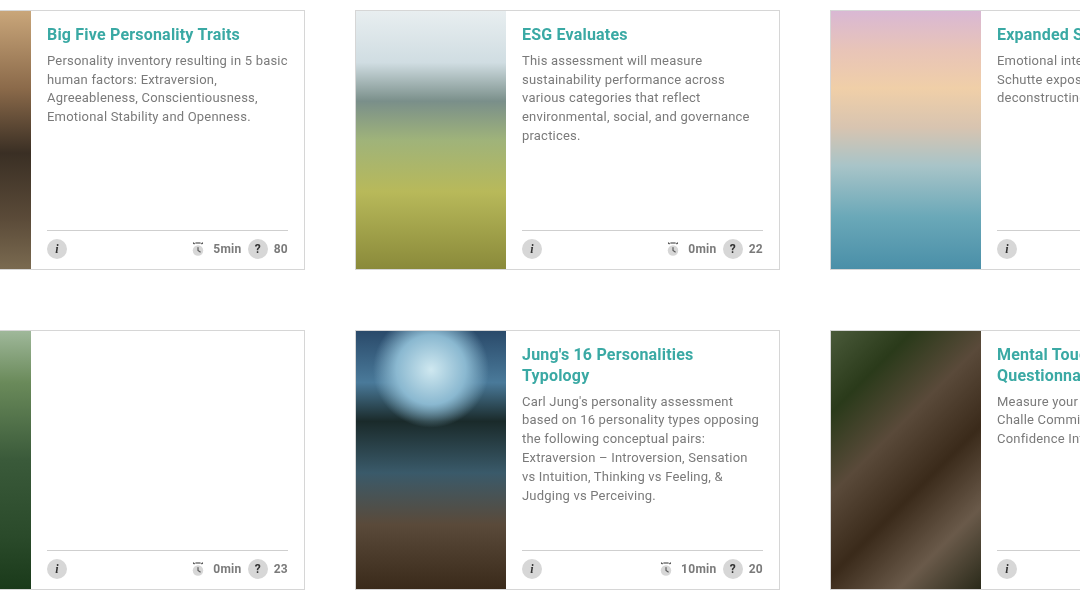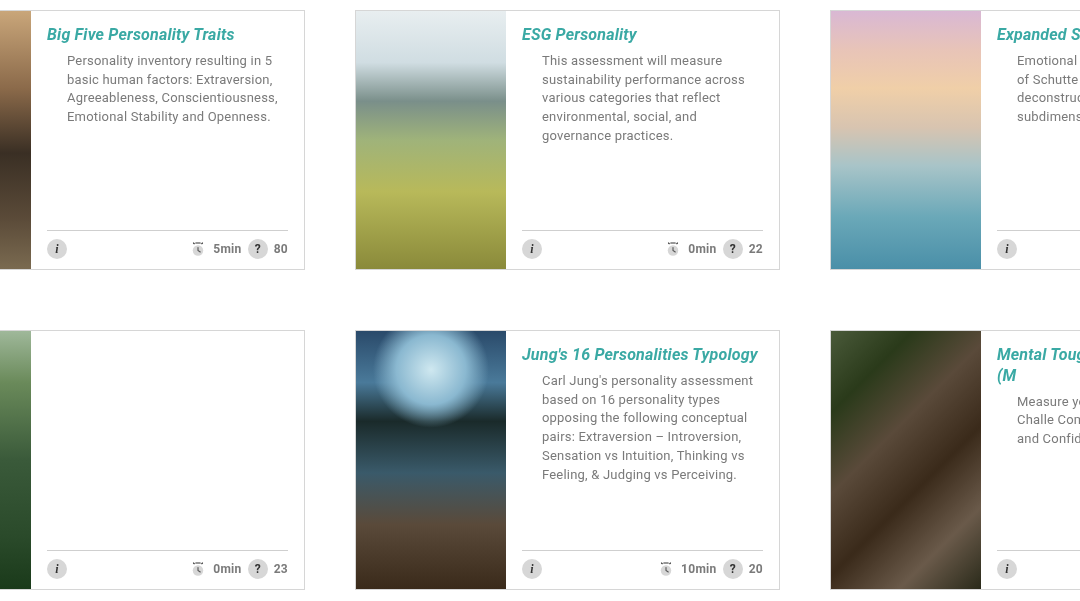--- a/index.html
+++ b/index.html
@@ -42,28 +42,26 @@
     padding: 14px 16px 10px 16px;
     position: relative;
   }
   .card-title {
     color: #3aa9a4;
     font-weight: 700;
     font-size: 16px;
     line-height: 1.3;
     margin-bottom: 6px;
     letter-spacing: 0.2px;
-    font-style: italic;
   }
   .card-desc {
     color: #7a7a7a;
     font-size: 13px;
     line-height: 1.45;
     letter-spacing: 0.2px;
-    margin-left: 20px;
   }
   .card-footer {
     margin-top: auto;
     border-top: 1px solid #cfcfcf;
     padding-top: 8px;
     display: flex;
     align-items: center;
     justify-content: space-between;
     font-size: 12px;
     color: #6f6f6f;
@@ -153,21 +151,21 @@
             <span class="badge q">?</span>
             <span class="meta-text">80</span>
           </div>
         </div>
       </div>
     </div>
 
     <div class="card">
       <div class="card-image img-rice-field"></div>
       <div class="card-body">
-        <div class="card-title">ESG Personality</div>
+        <div class="card-title">ESG Evaluates</div>
         <div class="card-desc">This assessment will measure sustainability performance across various categories that reflect environmental, social, and governance practices.</div>
         <div class="card-footer">
           <div class="footer-left">
             <span class="badge">i</span>
           </div>
           <div class="footer-right">
             <span class="clock-icon">
               <svg viewBox="0 0 24 24" width="18" height="18">
                   <circle cx="12" cy="14" r="7" fill="#d7d7d7"></circle>
                   <path d="M12 10v4l3 2" stroke="#555" stroke-width="1.5" fill="none" stroke-linecap="round"></path>

